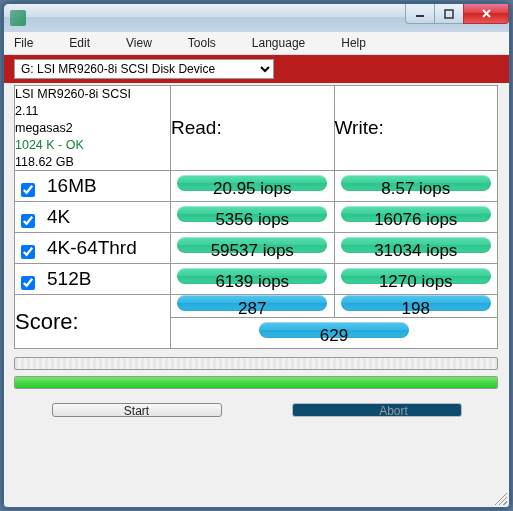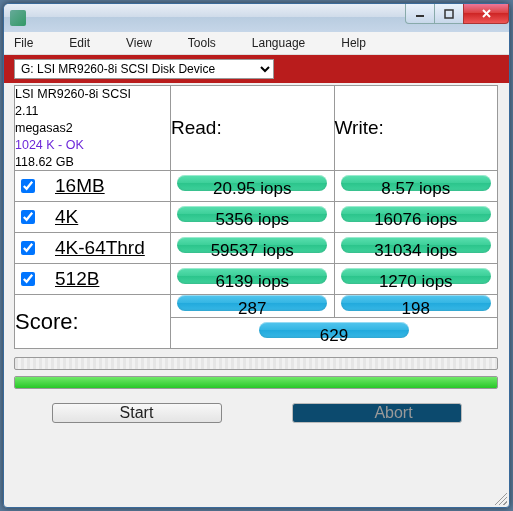--- a/index.html
+++ b/index.html
@@ -88,33 +88,32 @@
     background: #fff;
     vertical-align: middle;
   }
   .infocell {
     width: 156px;
     padding: 6px 8px;
     font-size: 12.5px;
     line-height: 1.35;
     margin-left: 40px;
   }
-  .infocell .ok { color: #6d28d9; }
+  .infocell .ok { color: #15803d; }
   .hdr {
     text-align: left;
     padding: 6px 10px;
     font-size: 19px;
   }
   .rowlabel {
     display: flex;
-    align-items: center;
-    gap: 20px;
+    align-items: flex-end;
+    gap: 12px;
     padding: 4px 6px;
     font-size: 19px;
-    text-decoration: underline;
   }
   .rowlabel input { width: 14px; height: 14px; }
   .cell {
     padding: 4px;
     text-align: center;
   }
   .pill {
     display: inline-block;
     width: 150px;
     height: 16px;
@@ -154,25 +153,25 @@
     background: linear-gradient(to bottom,#6fe868,#28c828);
   }
   .buttons {
     display: flex;
     justify-content: center;
     gap: 70px;
     padding: 2px 10px 8px 10px;
   }
   .btn {
     width: 170px;
-    height: 20px;
+    height: 14px;
     border: 1px solid #888;
     border-radius: 3px;
     background: linear-gradient(to bottom,#f8f8f8,#e4e4e4);
-    font-size: 16px;
+    font-size: 12px;
     color: #222;
   }
   .btn:disabled {
     color: #999;
     border-color: #bbb;
     background: #0c4a6e;
     padding-left: 34px;
   }
   .resize {
     position: absolute;

